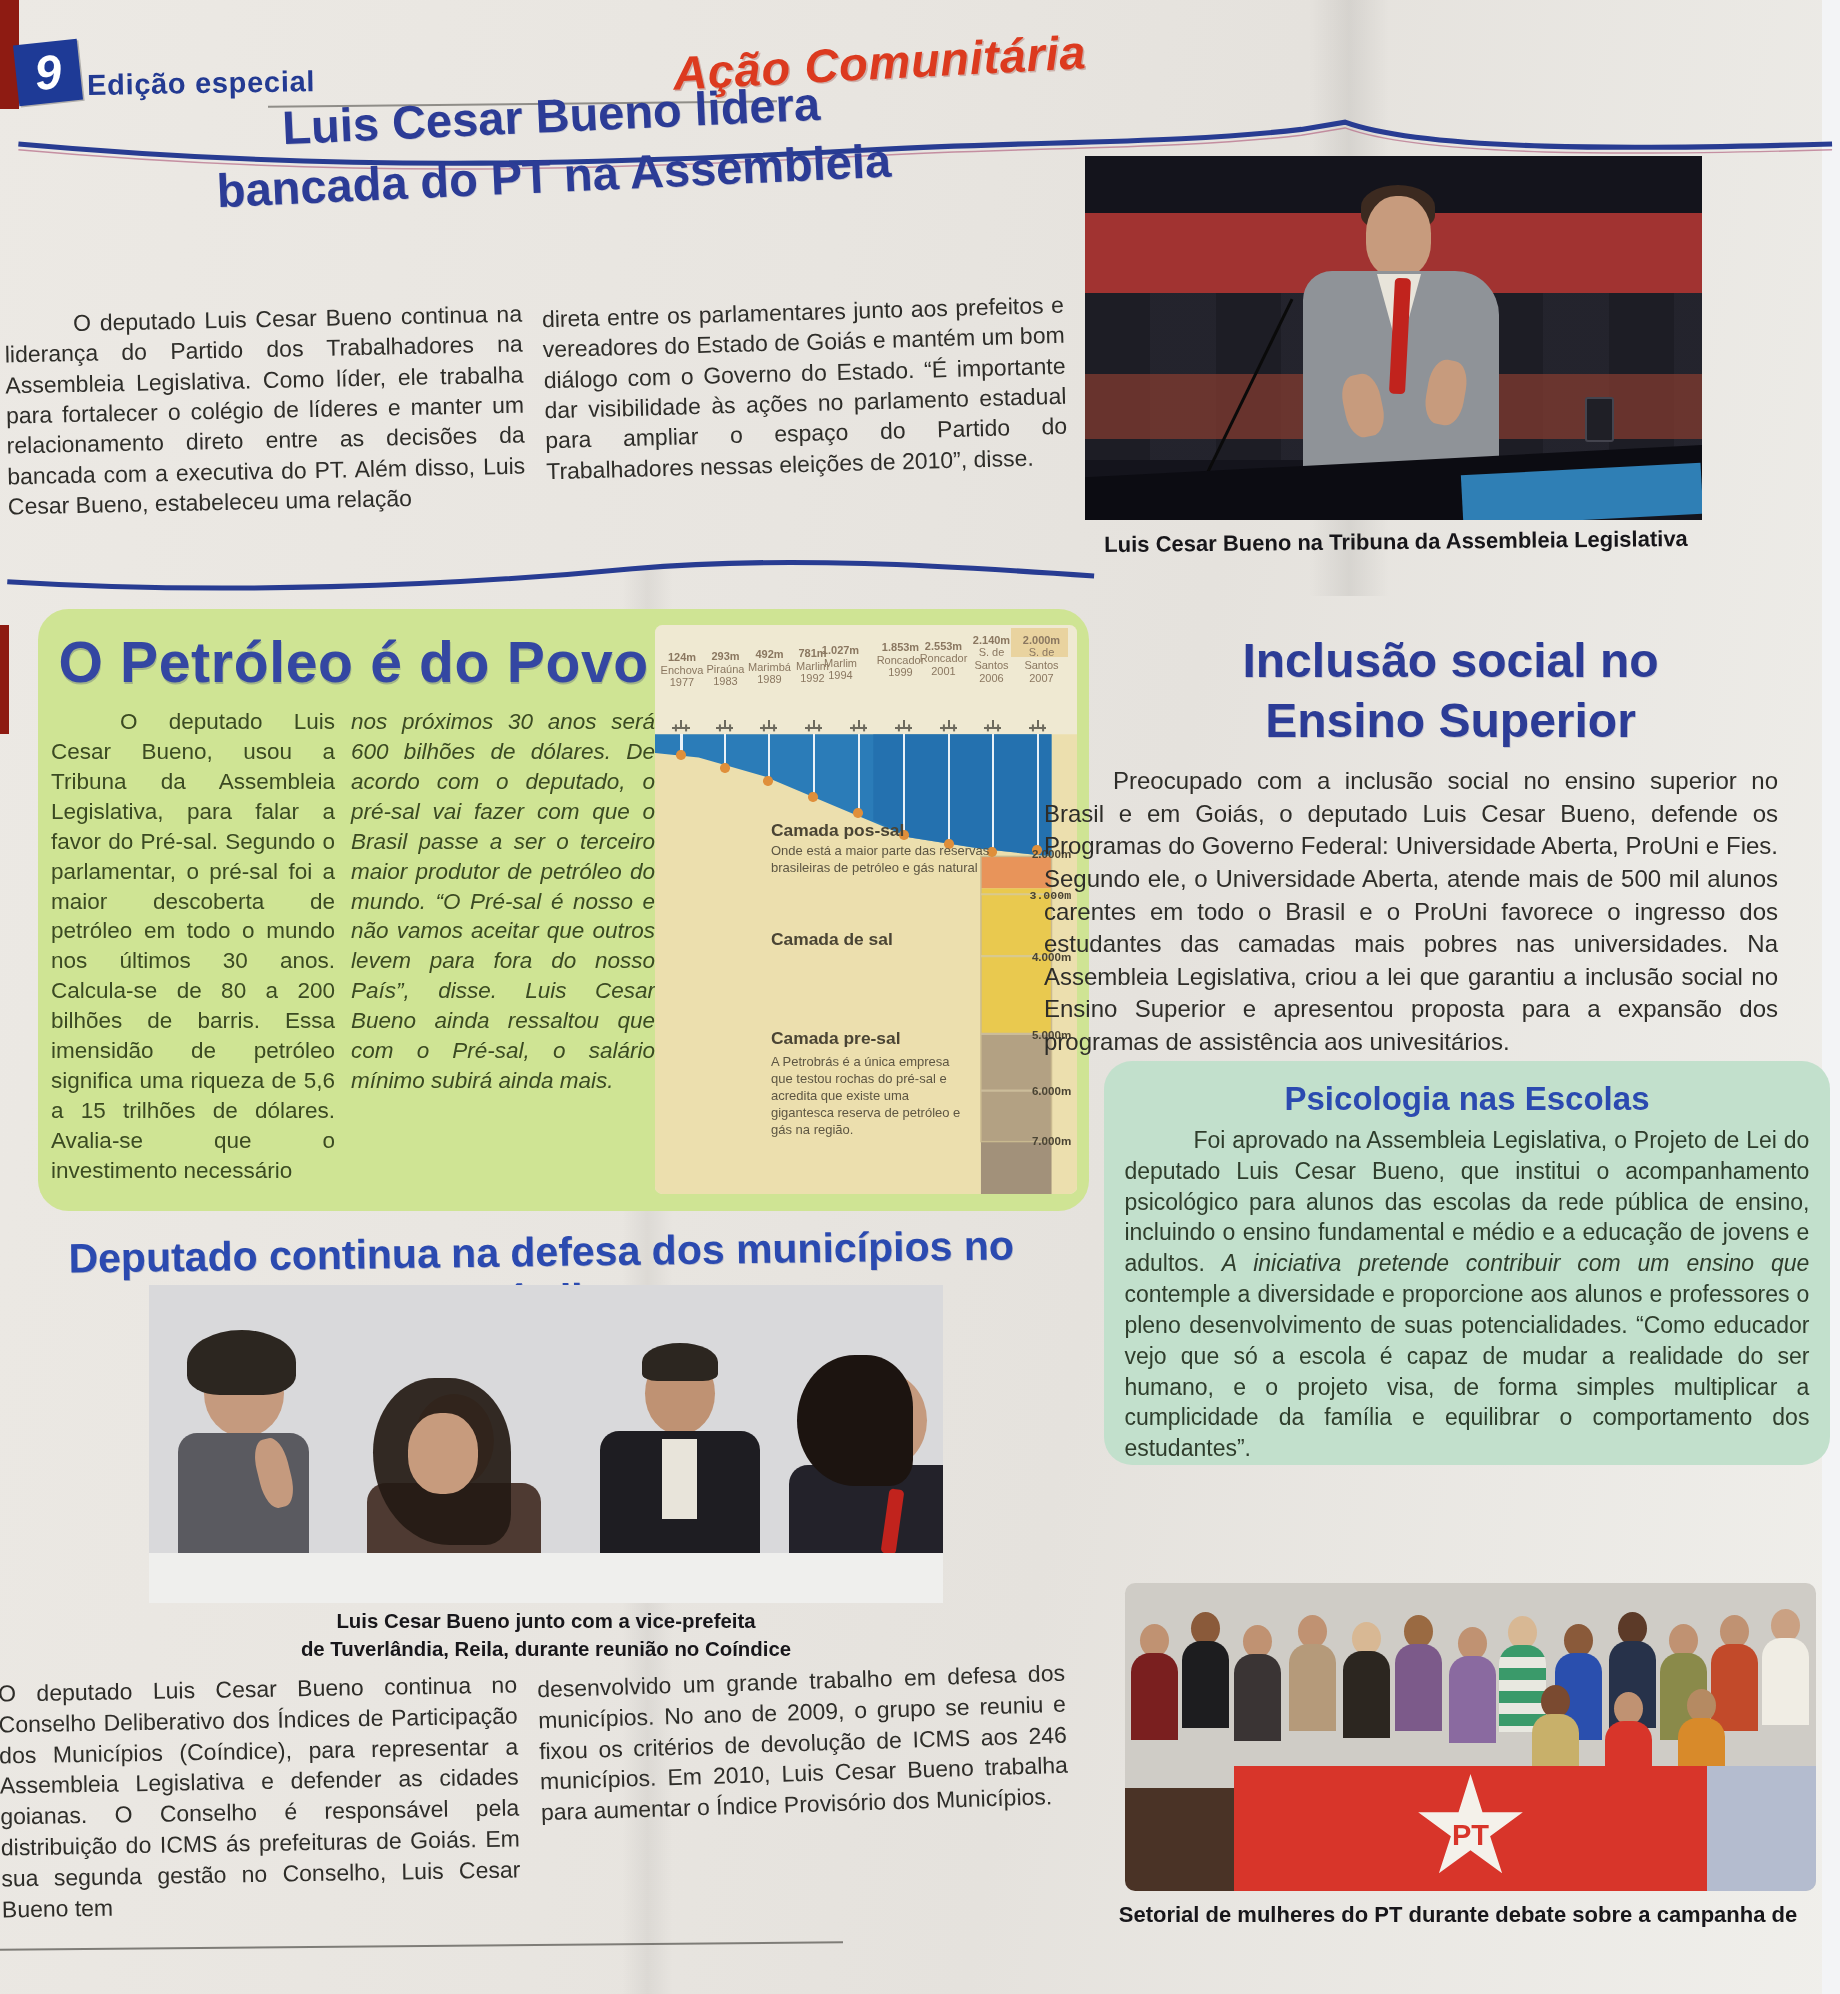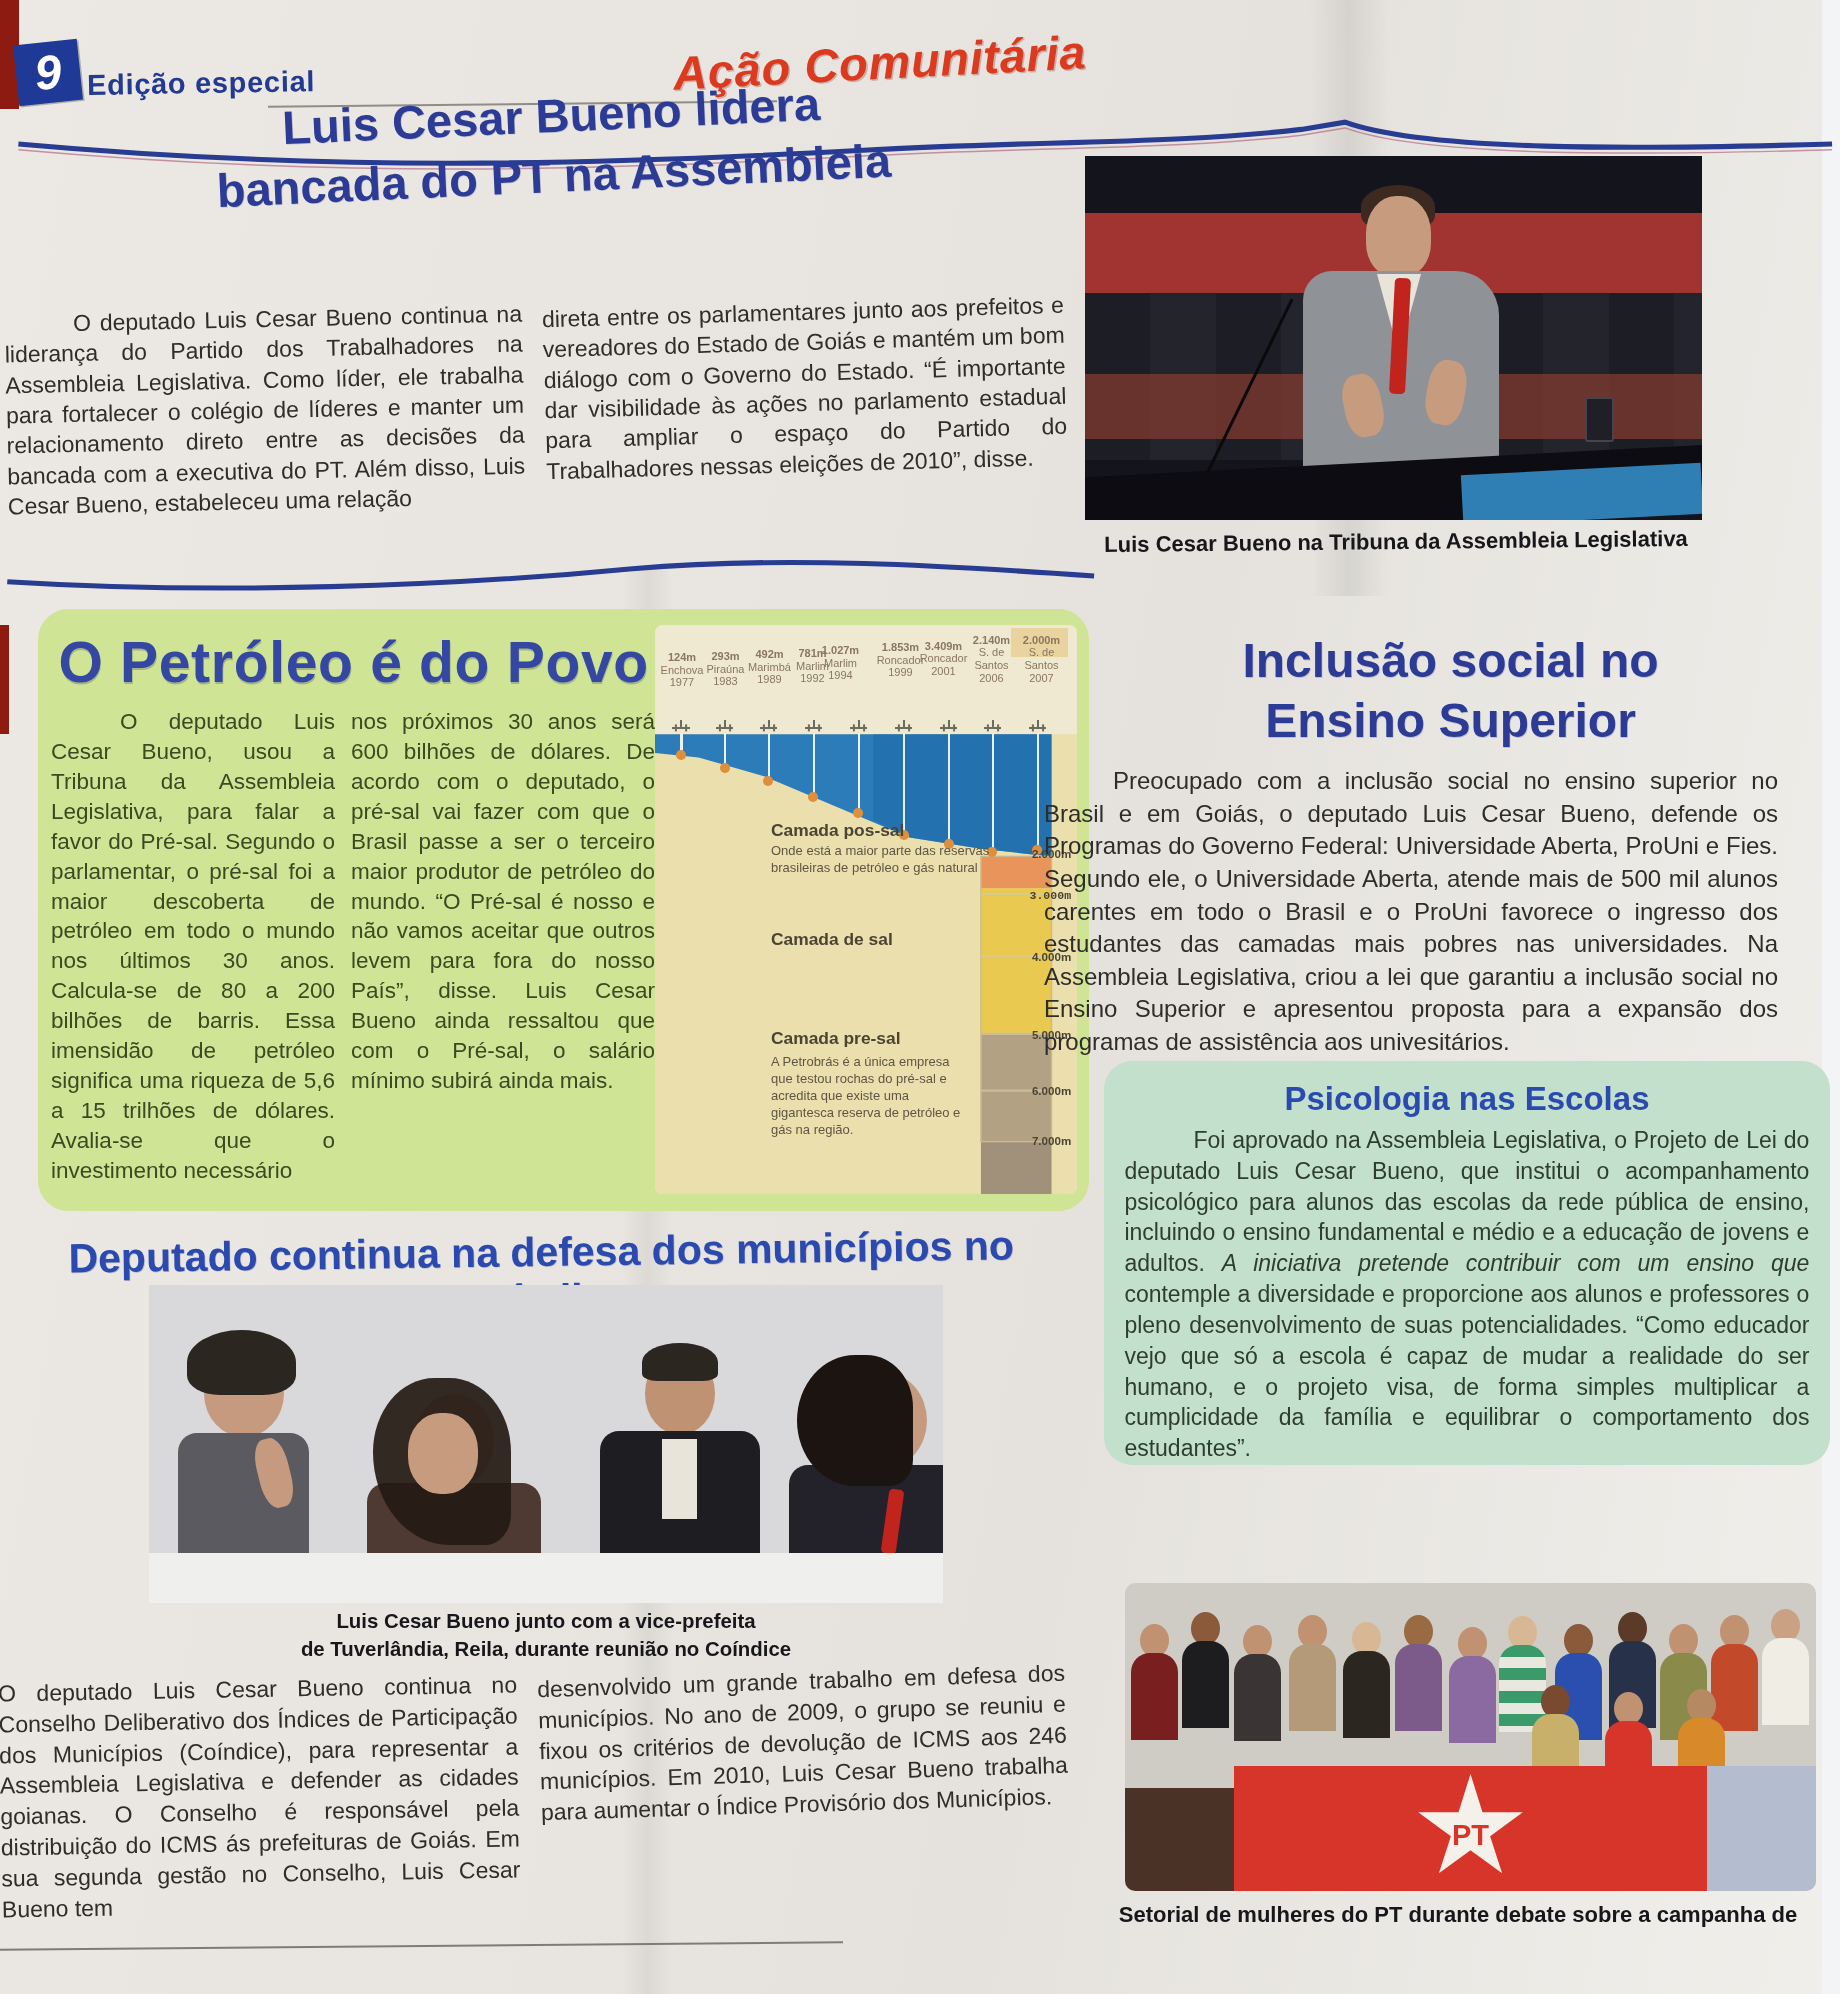--- a/index.html
+++ b/index.html
@@ -53,21 +53,21 @@
 
   
   .sep-wave{position:absolute;left:0;top:0;}
 
   
   .pet-box{position:absolute;left:38px;top:609px;width:1051px;height:602px;background:#cfe494;border-radius:30.5px;}
   .pet-title{position:absolute;left:20.4px;top:20.4px;font-size:57px;font-weight:bold;color:#3447a2;letter-spacing:0.7px;
              text-shadow:0.7px 1.5px 0 rgba(30,40,100,.25);}
   .pet-col{position:absolute;text-align:justify;font-size:22.5px;line-height:1.33;color:#3b4a22;}
   .pet-col1{left:13px;top:98px;width:284px;}
-  .pet-col2{left:313px;top:98px;width:304px;}
+  .pet-col2{left:313px;top:98px;width:304px;font-style:italic;}
 
   
   .diagram{position:absolute;left:617px;top:16px;width:422px;height:569px;background:#efe9d2;border-radius:7.3px;overflow:hidden;}
   .dg-svg{position:absolute;left:0;top:0;}
   .well-col{position:absolute;top:8.7px;width:51px;text-align:center;color:#8a7760;font-size:11px;line-height:1.15;}
   .well-depth{font-weight:bold;}
   .well-line{position:absolute;width:2.2px;background:rgba(255,255,255,.9);}
   .well-dot{position:absolute;width:9.5px;height:9.5px;border-radius:50%;background:#df8f3b;}
   .rig{position:absolute;width:17.4px;height:10.2px;}
   .rig::before{content:"";position:absolute;left:0;top:5.8px;width:17.4px;height:2.2px;background:#6d6a5e;}
@@ -215,21 +215,21 @@
           <div class="well-depth">1.027m</div>
           <div>Marlim</div>
           <div>1994</div>
         </div>
       <div class="well-col" style="left:220px;top:16px;">
           <div class="well-depth">1.853m</div>
           <div>Roncador</div>
           <div>1999</div>
         </div>
       <div class="well-col" style="left:263px;top:14.5px;">
-          <div class="well-depth">3.409m</div>
+          <div class="well-depth">2.553m</div>
           <div>Roncador</div>
           <div>2001</div>
         </div>
       <div class="well-col" style="left:311px;top:8.7px;">
           <div class="well-depth">2.140m</div>
           <div>S. de Santos</div>
           <div>2006</div>
         </div>
       <div class="well-col" style="left:361px;top:8.7px;">
           <div class="well-depth">2.000m</div>

